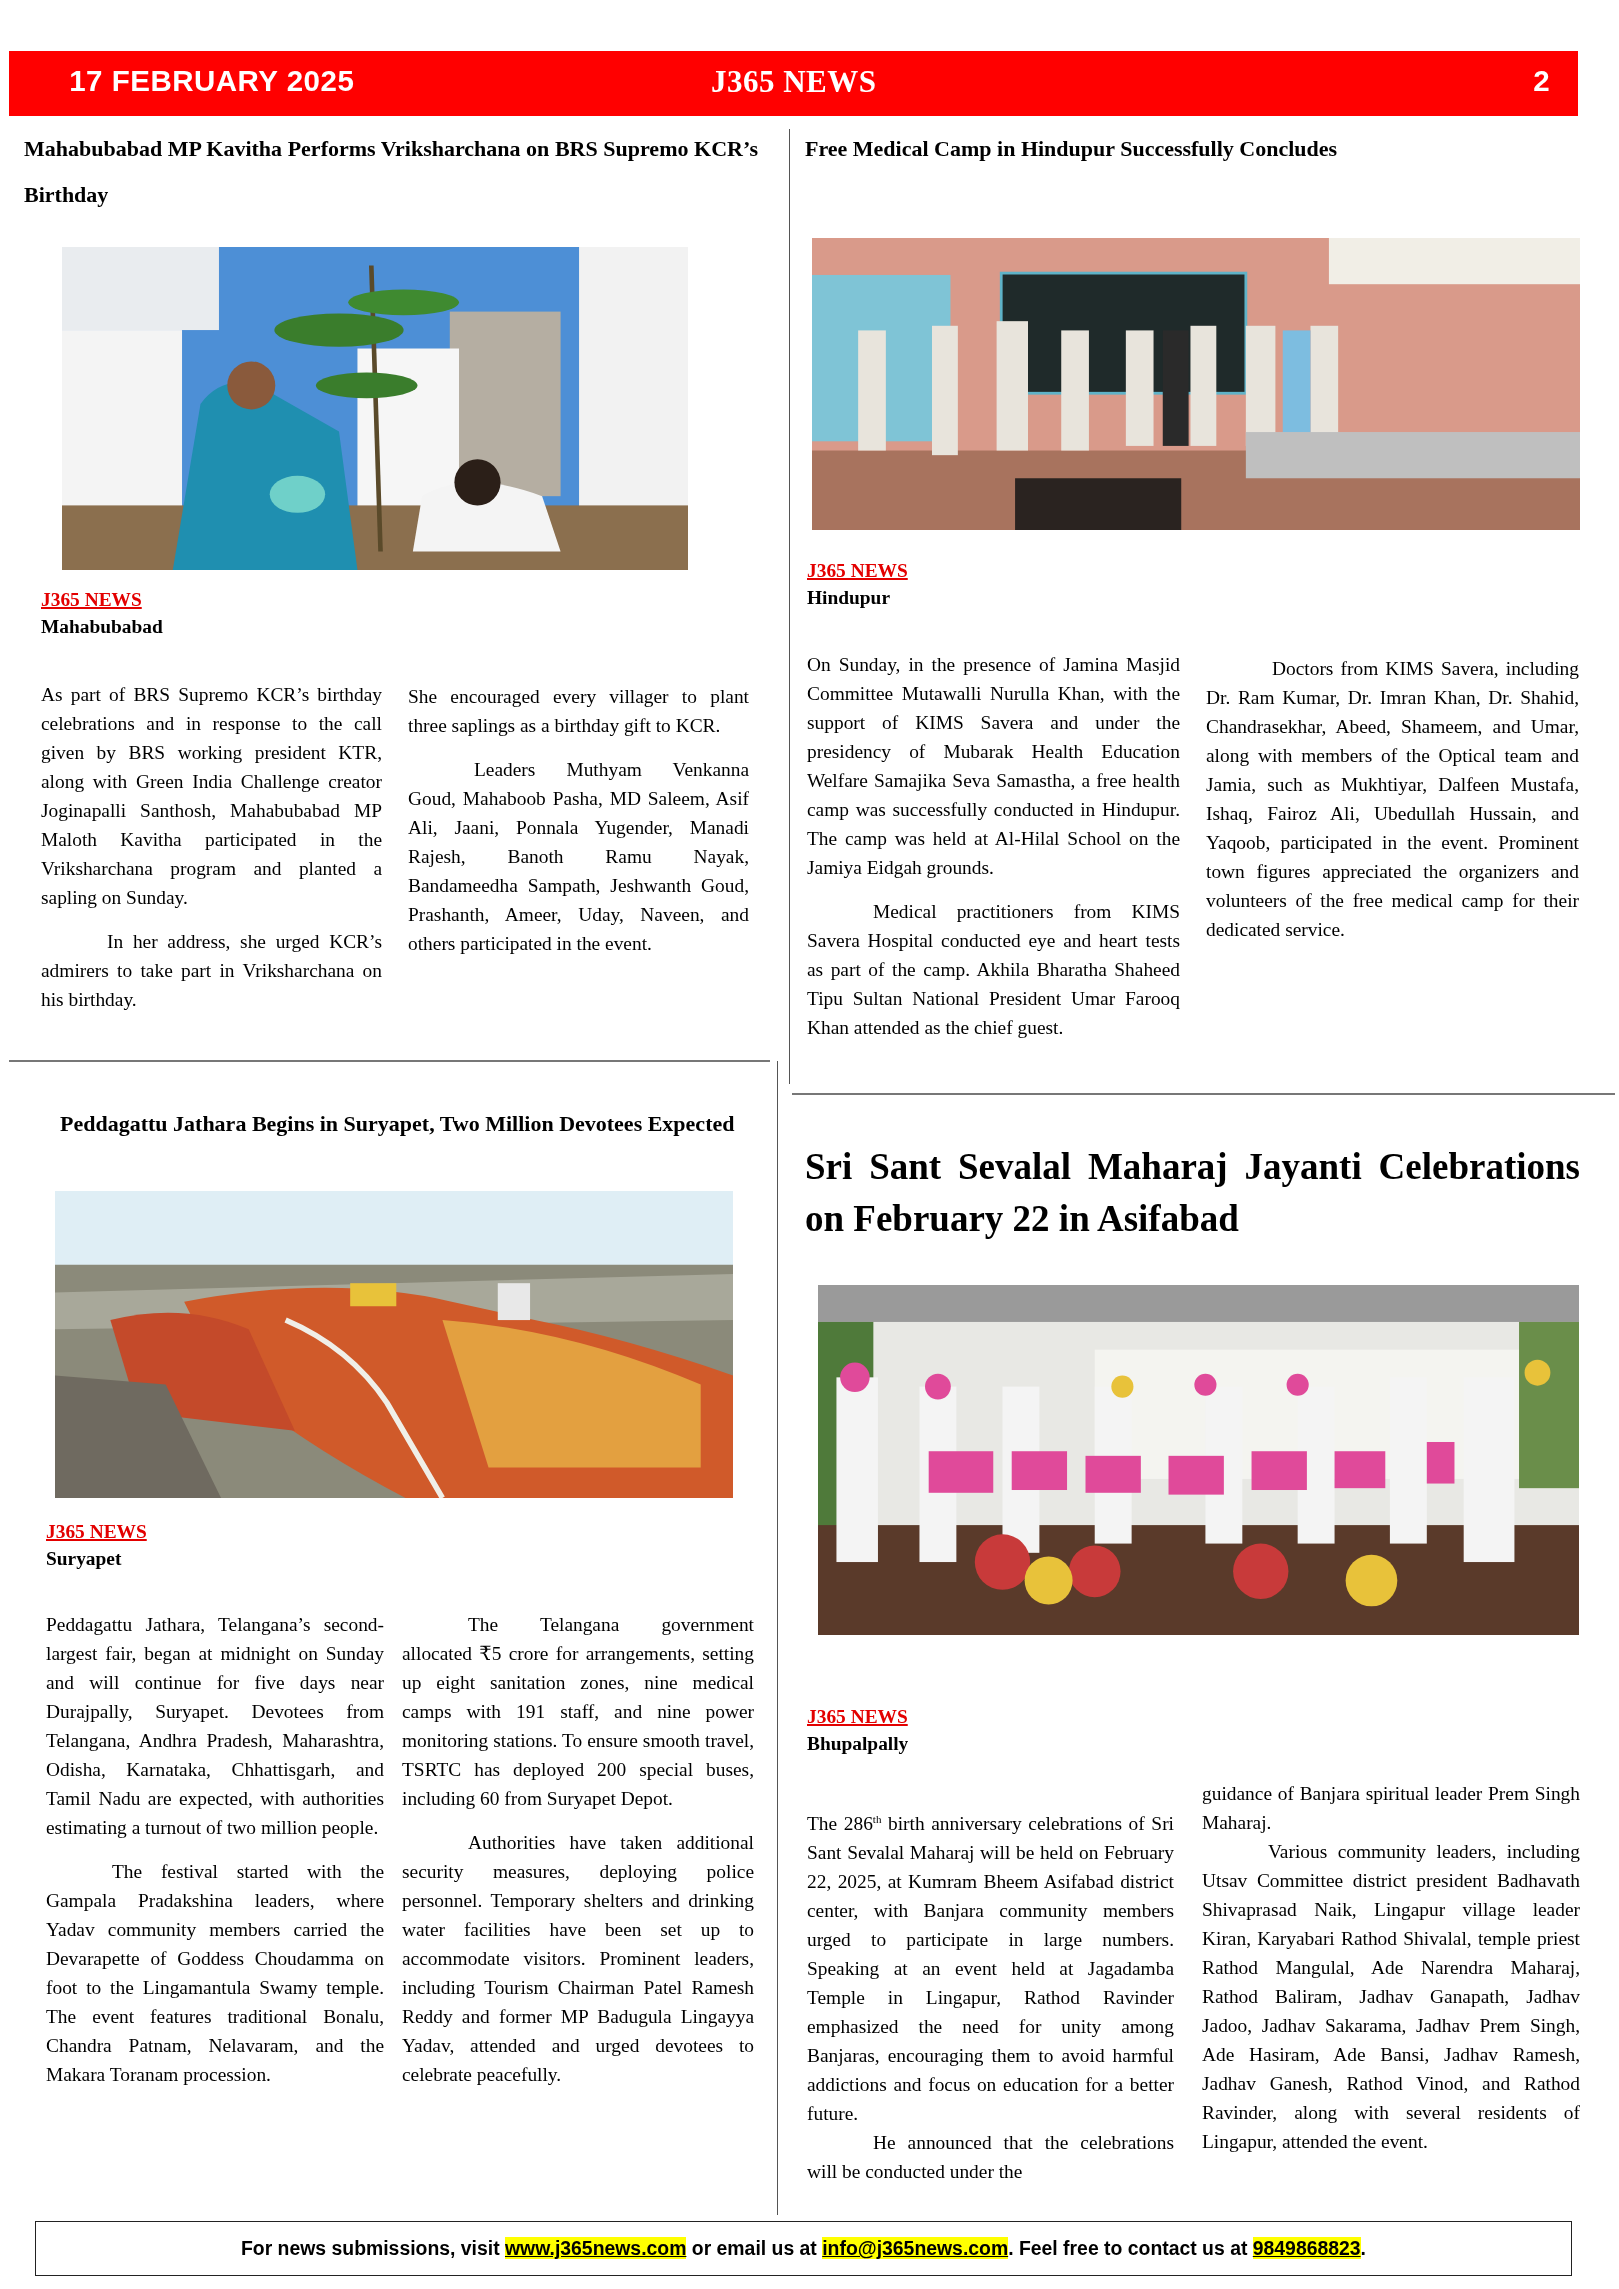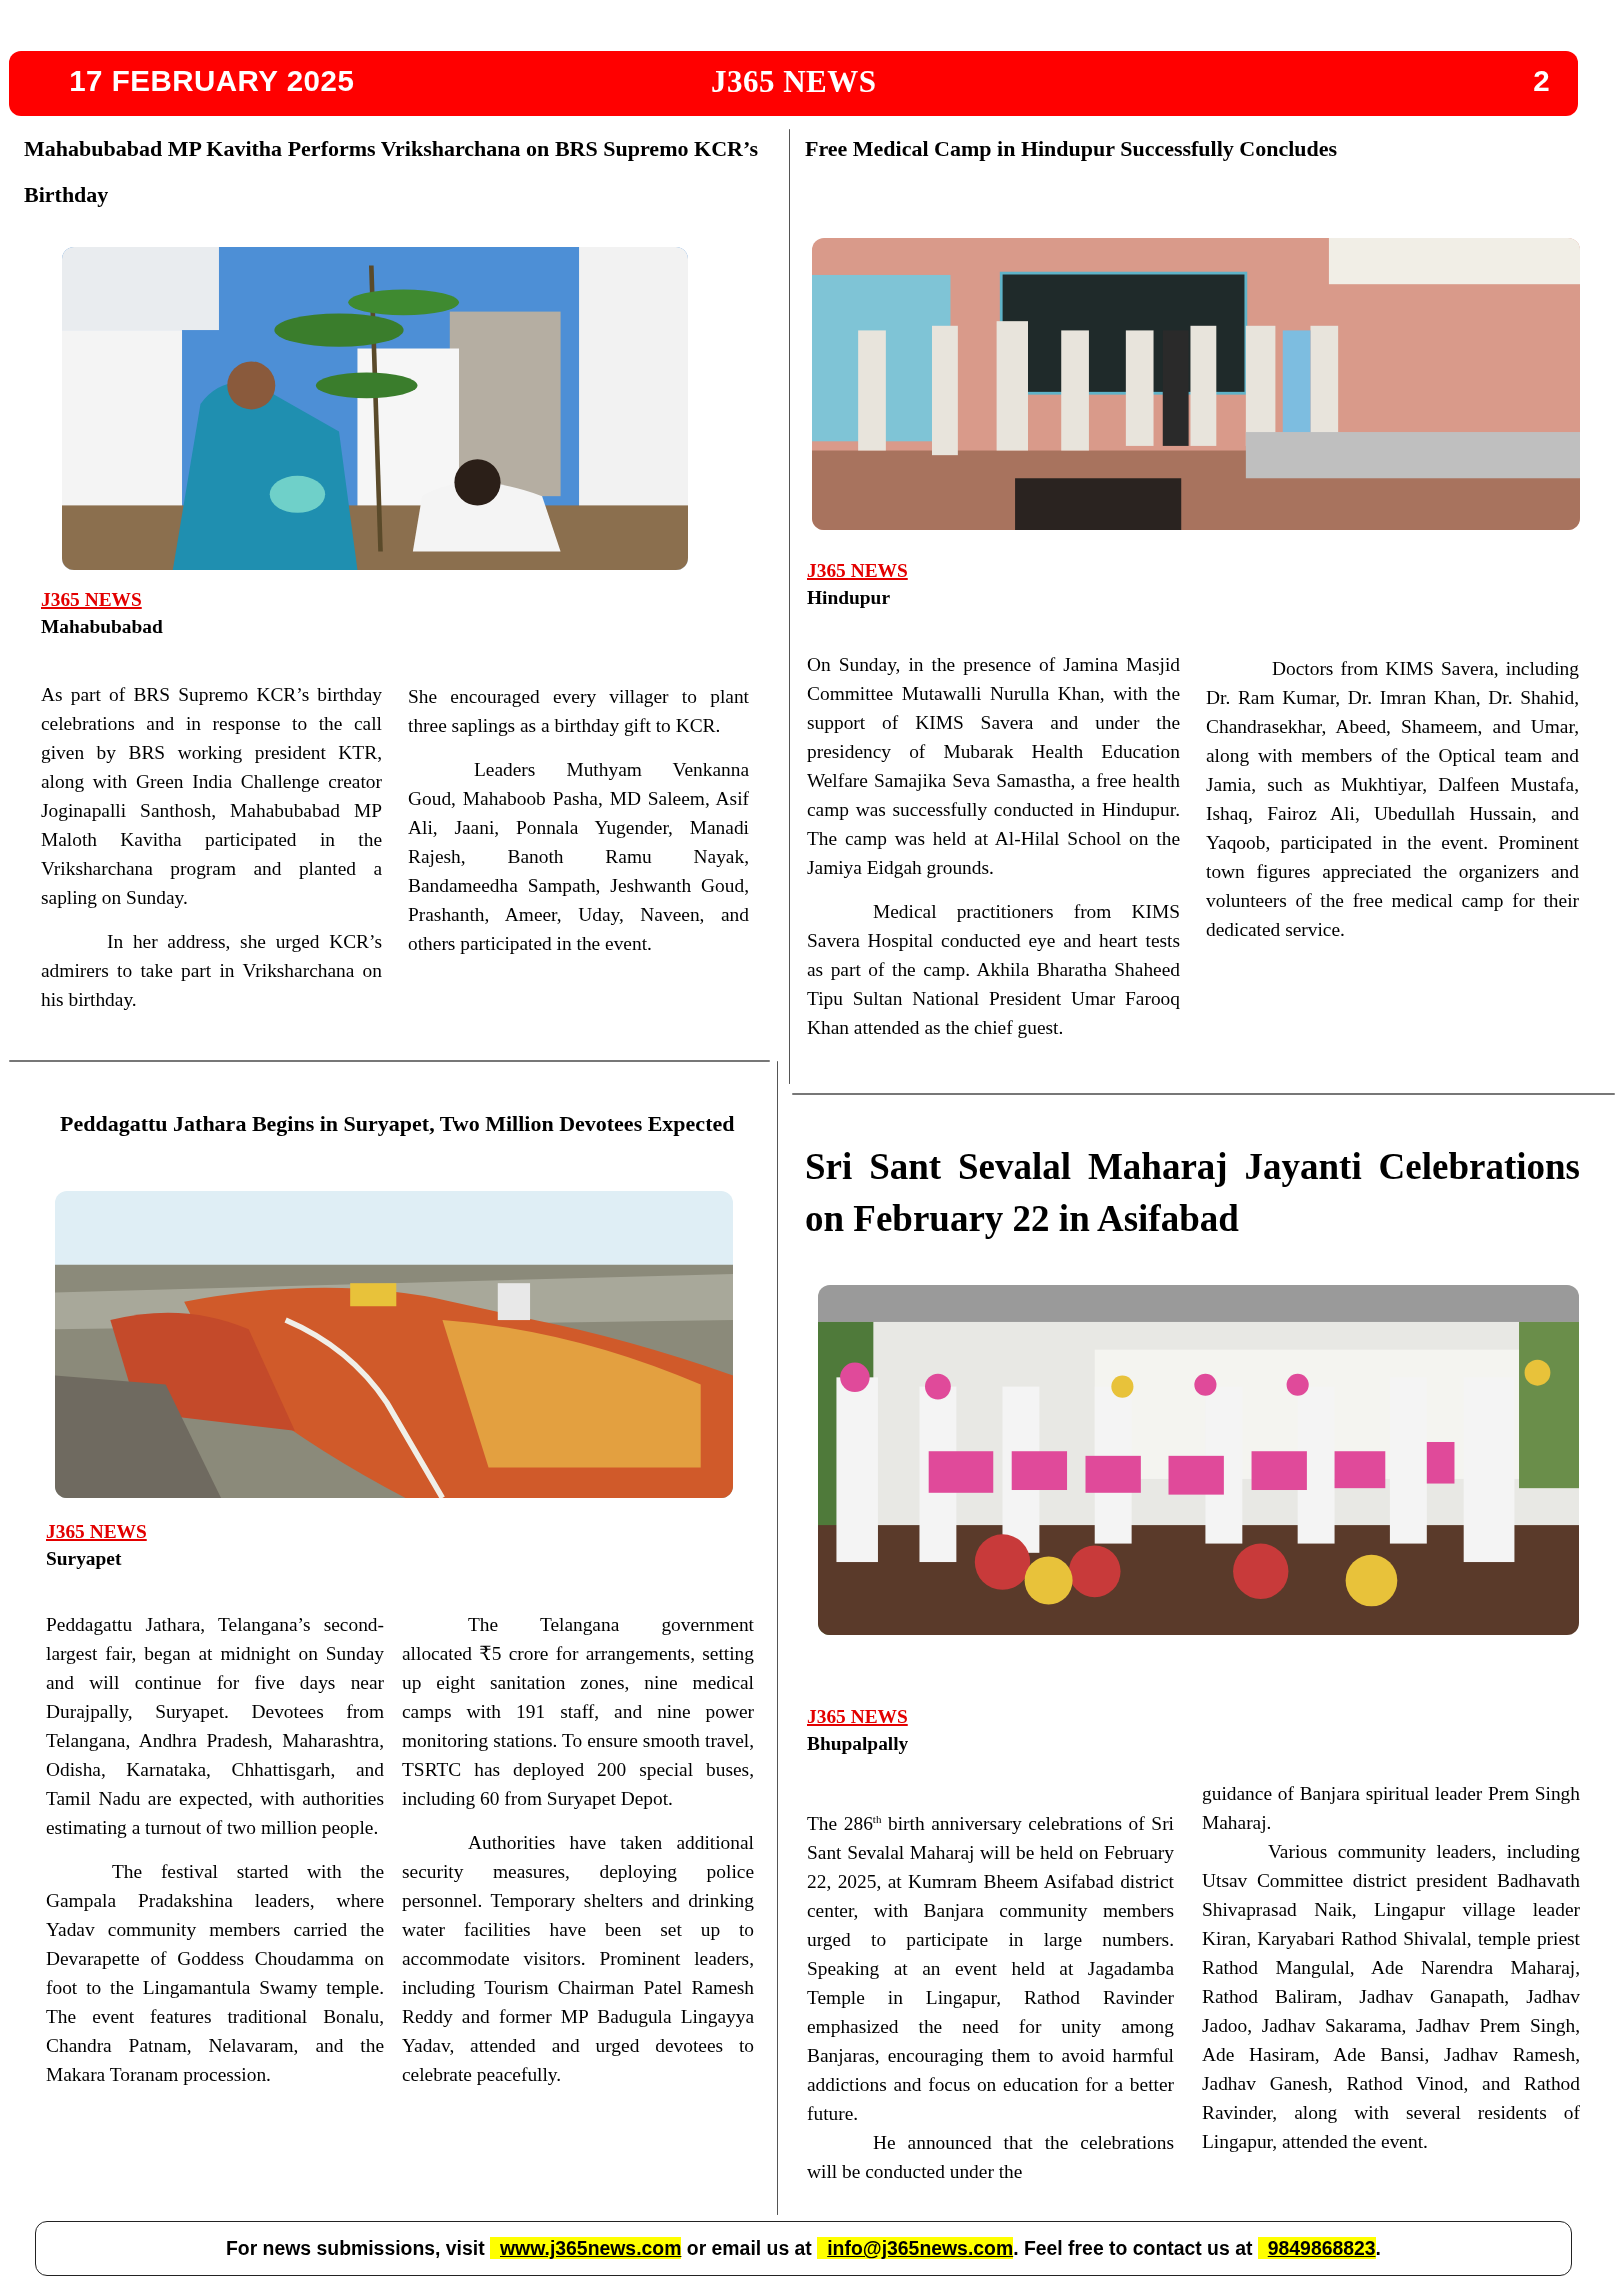--- a/index.html
+++ b/index.html
@@ -1,18 +1,18 @@
 <!DOCTYPE html>
 <html style="font-size:14.8px"><head>
 <meta charset="utf-8">
 <style>
   html, body { margin:0; padding:0; background:#fff; }
   body { width:1620px; height:2290px; position:relative; overflow:hidden;
          font-family:"Liberation Serif","DejaVu Serif",serif; color:#000; }
-  .abs { position:absolute;border-radius:12px; }
+  .abs { position:absolute; }
   .masthead { left:9.2px; top:51px; width:1569px; height:65px; background:#ff0000;
               color:#fff; font-family:"Liberation Sans","DejaVu Sans",sans-serif; font-weight:bold; }
   .masthead span { position:absolute; top:13px; font-size:29.5px; letter-spacing:0.5px; }
   .mh-date { left:60px; }
   .mh-title { left:0; width:100%; text-align:center; font-family:"Liberation Serif","DejaVu Serif",serif; font-size:31px !important; }
   .mh-page { right:28px; }
   .headline { font-weight:bold; font-size:22px; line-height:46px; text-align:justify; text-align-last:left; }
   .photo { overflow:hidden; }
   .photo svg { width:100%; height:100%; display:block; }
   .byline { font-size:19.4px; font-weight:bold; color:#e30000; text-decoration:underline; text-decoration-thickness:1.8px; }
@@ -21,21 +21,21 @@
   .col p { margin:0 0 14.8px 0; }
   .col p.indent { text-indent:66px; }
   .col p.tight { margin-bottom:0; }
   sup { font-size:11px; line-height:0; }
   .vline { width:0.9px; background:#555; }
   .hline { height:1.8px; background:#777; }
   .footer { left:35px; top:2221px; width:1537px; height:55px; border:1.8px solid #222;
             box-sizing:border-box; text-align:center; font-family:"Liberation Sans","DejaVu Sans",sans-serif;
             font-weight:bold; font-size:19.4px; line-height:52px; }
   .hl { background:#ffff00; }
-  .hl a { color:#000; text-decoration:underline;padding-left:10px; }
+  .hl a { color:#000; text-decoration:underline; }
 </style>
 </head>
 <body>
 
 <div class="abs masthead">
   <span class="mh-date">17 FEBRUARY 2025</span>
   <span class="mh-title">J365 NEWS</span>
   <span class="mh-page">2</span>
 </div>
 

